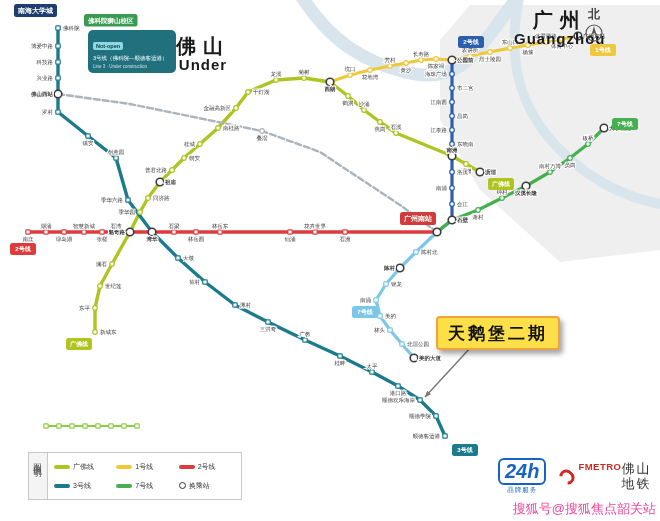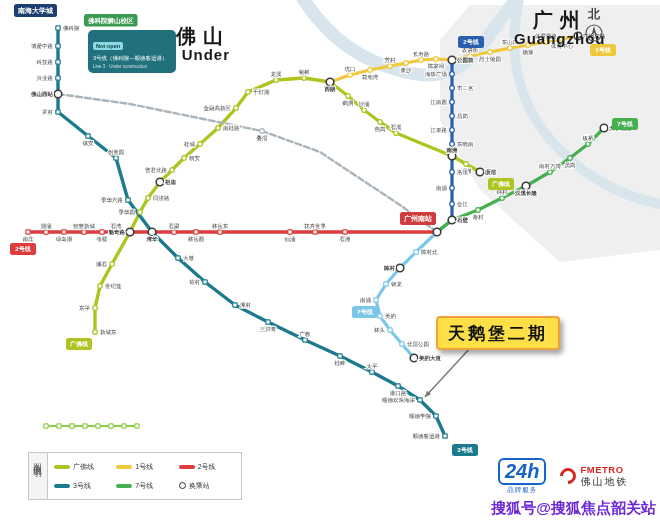--- a/index.html
+++ b/index.html
@@ -12,38 +12,38 @@
   .city .en{font-size:15px;font-weight:bold;letter-spacing:1px;}
   .north{text-align:center;color:#444;}
   .north .n-char{font-size:12px;font-weight:bold;display:block;}
   .infobox{width:88px;background:#20707E;border-radius:5px;padding:4px 5px;box-sizing:border-box;color:#fff;}
   .infobox .pill{display:inline-block;background:#8ED8E2;color:#07424D;font-size:5.5px;padding:1px 3px;border-radius:2px;font-weight:bold;}
   .infobox .l1{font-size:5.5px;margin-top:3px;line-height:1.3;}
   .infobox .l2{font-size:4.5px;margin-top:2px;color:rgba(255,255,255,.78);}
   .callout{background:#fde047;border:2.5px solid #F0A23C;border-radius:4px;box-shadow:3px 4px 5px rgba(0,0,0,.35);
            display:flex;align-items:center;justify-content:center;}
   .callout .txt{font-size:17px;font-weight:bold;color:#111;letter-spacing:3px;}
-  .watermark{right:4px;bottom:3px;font-size:15px;font-weight:700;color:#6d28d9;}
+  .watermark{right:4px;bottom:3px;font-size:13px;font-weight:400;color:#ec4899;}
   .legend{left:28px;top:452px;width:214px;height:48px;border:1px solid #C8C8C8;background:#fff;display:flex;box-sizing:border-box;}
   .legend .tab{writing-mode:vertical-rl;text-orientation:upright;font-size:8.5px;letter-spacing:2px;color:#555;
                border-right:1px solid #C8C8C8;padding:3px 3px;background:#F4F4F4;}
   .legend .items{flex:1;display:grid;grid-template-columns:repeat(3,1fr);gap:4px 6px;padding:6px 6px;align-items:center;}
   .leg-item{display:flex;align-items:center;gap:3px;}
   .leg-swatch{width:16px;height:4px;border-radius:2px;flex:0 0 auto;}
   .leg-ring{width:7px;height:7px;border:1.5px solid #333;border-radius:50%;background:#fff;flex:0 0 auto;box-sizing:border-box;}
   .leg-label{font-size:7px;color:#333;white-space:nowrap;}
   .logos{left:498px;top:458px;display:flex;gap:14px;align-items:center;}
   .logo-service{display:flex;flex-direction:column;align-items:center;gap:1px;}
   .logo-24{font-size:20px;font-weight:800;font-style:italic;color:#1663C7;border:2px solid #1663C7;border-radius:6px;padding:0 5px;line-height:1.15;}
   .logo-cap{font-size:6.5px;color:#1663C7;letter-spacing:1px;}
   .logo-metro{display:flex;align-items:center;gap:4px;}
   .metro-arc{width:16px;height:16px;border:3px solid #D5281F;border-left-color:transparent;border-radius:50%;transform:rotate(-45deg);box-sizing:border-box;}
-  .metro-txt{display:flex;flex-direction:column;line-height:1.15;}
+  .metro-txt{display:flex;flex-direction:row;line-height:1.15;}
   .metro-name{font-size:9.5px;font-weight:800;color:#D5281F;letter-spacing:.5px;}
-  .metro-cn{font-size:10px;color:#333;letter-spacing:2px;}
+  .metro-cn{font-size:13px;color:#333;letter-spacing:2px;}
 </style>
 </head>
 <body>
 
 <div class="stage">
 
   <svg id="map-svg" width="660" height="521" viewBox="0 0 660 521">
       <polygon points="440,40 470,5 660,5 660,250 560,262 480,190 440,120" fill="#EFEFEF"></polygon>
       <path d="M300,-6 C330,42 365,62 405,72 C455,84 472,60 502,18 L520,-6" fill="none" stroke="#D9E5EC" stroke-width="13" stroke-linecap="round"></path>
       <path d="M520,-6 C505,60 520,110 560,150 C600,190 640,200 664,205" fill="none" stroke="#D9E5EC" stroke-width="10" stroke-linecap="round"></path>
@@ -284,21 +284,21 @@
         <text x="603" y="52.16" font-size="6" fill="#fff" text-anchor="middle" font-weight="700">1号线</text>
         <rect x="458" y="36" width="26" height="12" rx="2.5" fill="#2B5FAD"></rect>
         <text x="471" y="44.16" font-size="6" fill="#fff" text-anchor="middle" font-weight="700">2号线</text>
         <rect x="352" y="306" width="26" height="12" rx="2.5" fill="#7CC7E8"></rect>
         <text x="365" y="314.16" font-size="6" fill="#fff" text-anchor="middle" font-weight="700">7号线</text>
         <line x1="472" y1="346" x2="425" y2="397" stroke="#777" stroke-width="1.4"></line>
         <polygon points="425,397 427.1541605057209,390.8258933832017 430.9780116845506,394.3498346656527" fill="#777"></polygon>
       </g>
     </svg>
 
-  <div class="abs city" style="left:176px;top:26px;text-align:right;">
+  <div class="abs city" style="left:176px;top:36px;">
     <div class="zh">佛山</div>
     <div class="en">Under</div>
   </div>
   <div class="abs city" style="left:486px;top:10px;margin-left:28px;">
     <div class="zh">广州</div>
     <div class="en">Guangzhou</div>
   </div>
 
   <div class="abs north" style="left:584px;top:6px;">
     <span class="n-char">北</span>

